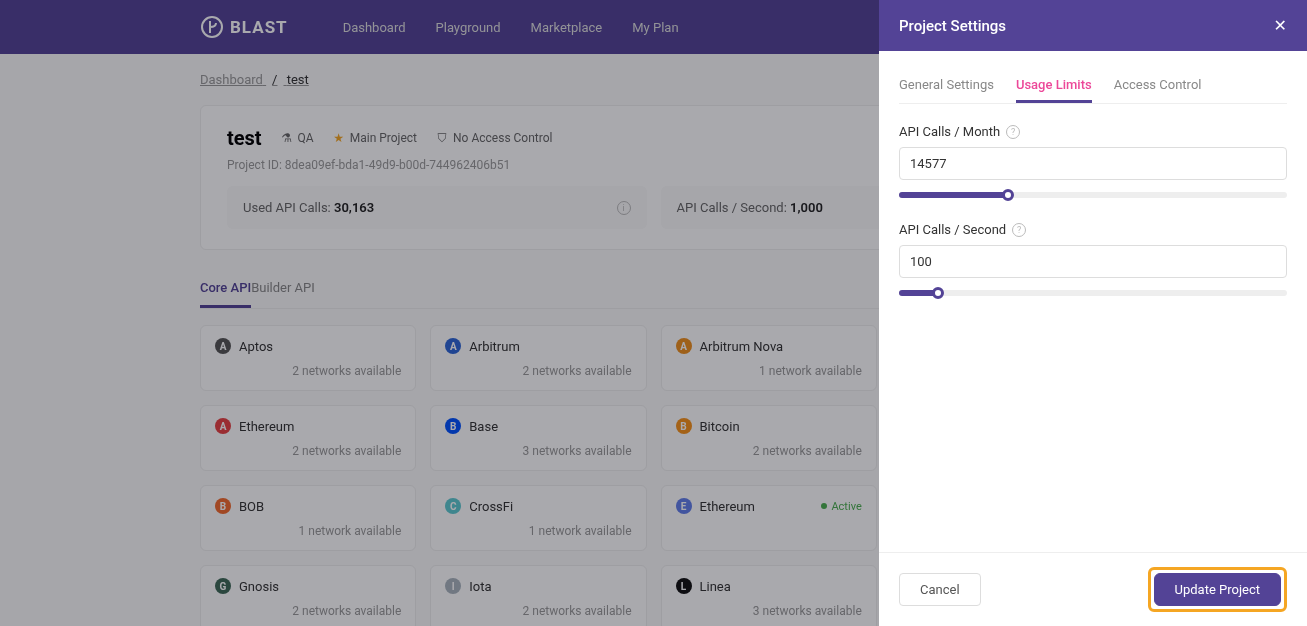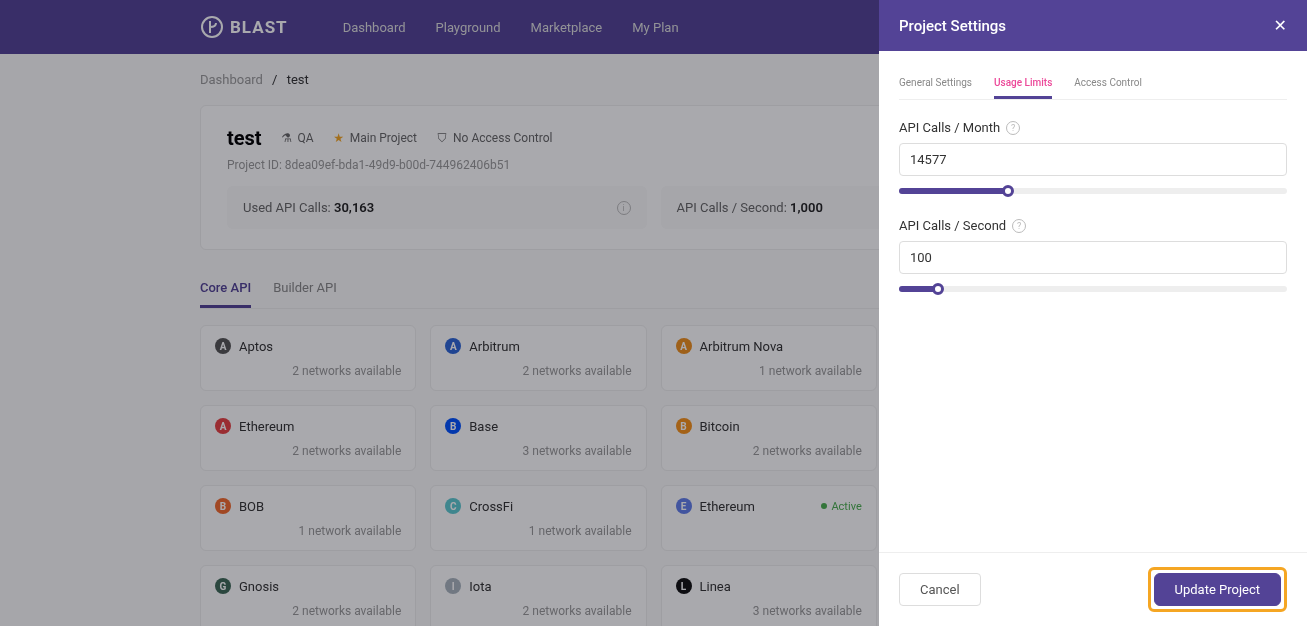--- a/index.html
+++ b/index.html
@@ -2,52 +2,52 @@
 <html><head>
 <meta charset="utf-8">
 <style>
   * { box-sizing: border-box; margin: 0; padding: 0; font-family: -apple-system, BlinkMacSystemFont, "Segoe UI", Roboto, sans-serif; }
   body { width: 1307px; height: 626px; background: #fafafa; position: relative; overflow: hidden; }
   .topbar { height: 54px; background: #534396; display: flex; align-items: center; padding: 0 200px; color: #fff; }
   .logo { display: flex; align-items: center; font-weight: 700; font-size: 17px; letter-spacing: 1px; margin-right: 55px; text-align: right; }
   .logo svg { width: 24px; height: 24px; margin-right: 6px; }
   .nav-item { font-size: 13px; color: #ddd; margin-right: 30px; cursor: pointer; }
   .main { padding: 18px 200px; }
-  .breadcrumb { font-size: 13px; color: #999; margin-bottom: 18px; }
+  .breadcrumb { font-size: 13px; color: #999; margin-bottom: 18px; text-decoration: underline; }
   .breadcrumb span { color: #333; }
   .breadcrumb .crumb-link { color: #999; }
   .card { background: #fff; border: 1px solid #eee; border-radius: 6px; padding: 20px 26px; margin-bottom: 20px; }
   .project-head { display: flex; align-items: center; gap: 18px; margin-bottom: 8px; }
   .project-title { font-size: 20px; font-weight: 700; }
   .tag { font-size: 12px; color: #666; display: inline-flex; align-items: center; gap: 4px; }
   .tag .ico { width: 14px; height: 14px; display:inline-flex; align-items:center; justify-content:center; }
   .proj-id { font-size: 12px; color: #999; margin-bottom: 14px; }
   .stat-row { display: flex; gap: 14px; justify-content: flex-end; }
   .stat { flex: 1; background: #fafafa; border-radius: 6px; padding: 14px 16px; font-size: 13px; color: #666; display:flex; align-items:center; justify-content:space-between; }
   .stat b { color: #222; font-weight: 600; }
   .info-ico { width:14px;height:14px;border:1px solid #bbb;border-radius:50%;display:inline-flex;align-items:center;justify-content:center;font-size:9px;color:#bbb; }
-  .tabs { display: flex; gap: 22px; border-bottom: 1px solid #eee; margin-bottom: 16px; }
+  .tabs { display: flex; border-bottom: 1px solid #eee; margin-bottom: 16px; }
   .tab { font-size: 13px; color: #888; padding: 10px 0; cursor:pointer; }
   .tab.active { color: #534396; border-bottom: 3px solid #534396; font-weight: 500; }
   .grid { display: grid; grid-template-columns: repeat(4, 1fr); gap: 14px; }
   .net-card { background: #fff; border: 1px solid #eee; border-radius: 6px; padding: 12px 14px; }
   .net-head { display:flex; align-items:center; gap:8px; margin-bottom: 10px; }
   .net-ico { width:16px;height:16px;border-radius:50%;display:inline-flex;align-items:center;justify-content:center;font-size:10px;font-weight:700; background:#ddd; }
   .net-name { font-size: 13px; color: #333; }
   .net-sub { font-size: 12px; color: #999; text-align: right; }
   .active-badge { font-size: 11px; color: #4caf50; display:inline-flex;align-items:center;gap:4px; margin-left:auto; }
   .active-badge::before { content:''; width:6px;height:6px;background:#4caf50;border-radius:50%; }
   .overlay { position:absolute; inset:0; background:rgba(10,10,20,0.35); }
   .panel { position:absolute; top:0; right:0; width:428px; height:100%; background:#fff; display:flex; flex-direction:column; }
   .panel-head { background:#534396; color:#fff; padding:16px 20px; display:flex; align-items:center; justify-content:space-between; }
   .panel-head h2 { font-size:15px; font-weight:500; }
   .close { cursor:pointer; font-size:16px; }
   .panel-body { padding: 18px 20px; flex:1; overflow:auto; }
   .ptabs { display:flex; gap:22px; border-bottom:1px solid #eee; margin-bottom:20px; }
-  .ptab { font-size:10px; color:#888; padding:8px 0; cursor:pointer; }
+  .ptab { font-size:13px; color:#888; padding:8px 0; cursor:pointer; }
   .ptab.active { color:#ec4899; border-bottom:3px solid #534396; font-weight:500; }
   .field-label { font-size:13px; color:#333; margin-bottom:8px; display:flex; align-items:center; gap:6px; }
   .text-input { width:100%; border:1px solid #ddd; border-radius:4px; padding:8px 10px; font-size:13px; color:#333; margin-bottom:10px; }
   .slider-wrap { position:relative; height:6px; background:#eee; border-radius:3px; margin:2px 0 24px; }
   .slider-fill { position:absolute; left:0; top:0; height:100%; background:#534396; border-radius:3px; }
   .slider-thumb { position:absolute; top:50%; transform:translate(-50%,-50%); width:12px;height:12px;border-radius:50%;background:#fff;border:3px solid #534396; cursor:pointer; }
   .panel-foot { border-top:1px solid #eee; padding:14px 20px; display:flex; justify-content:space-between; align-items:center; }
   .btn { border-radius:4px; padding:8px 20px; font-size:13px; cursor:pointer; border:1px solid #ddd; background:#fff; color:#555; }
   .btn.primary { background:#534396; color:#fff; border-color:#534396;border-radius:6px; }
   .highlight-ring { border:3px solid #f5a623; border-radius:6px; padding:3px; }

